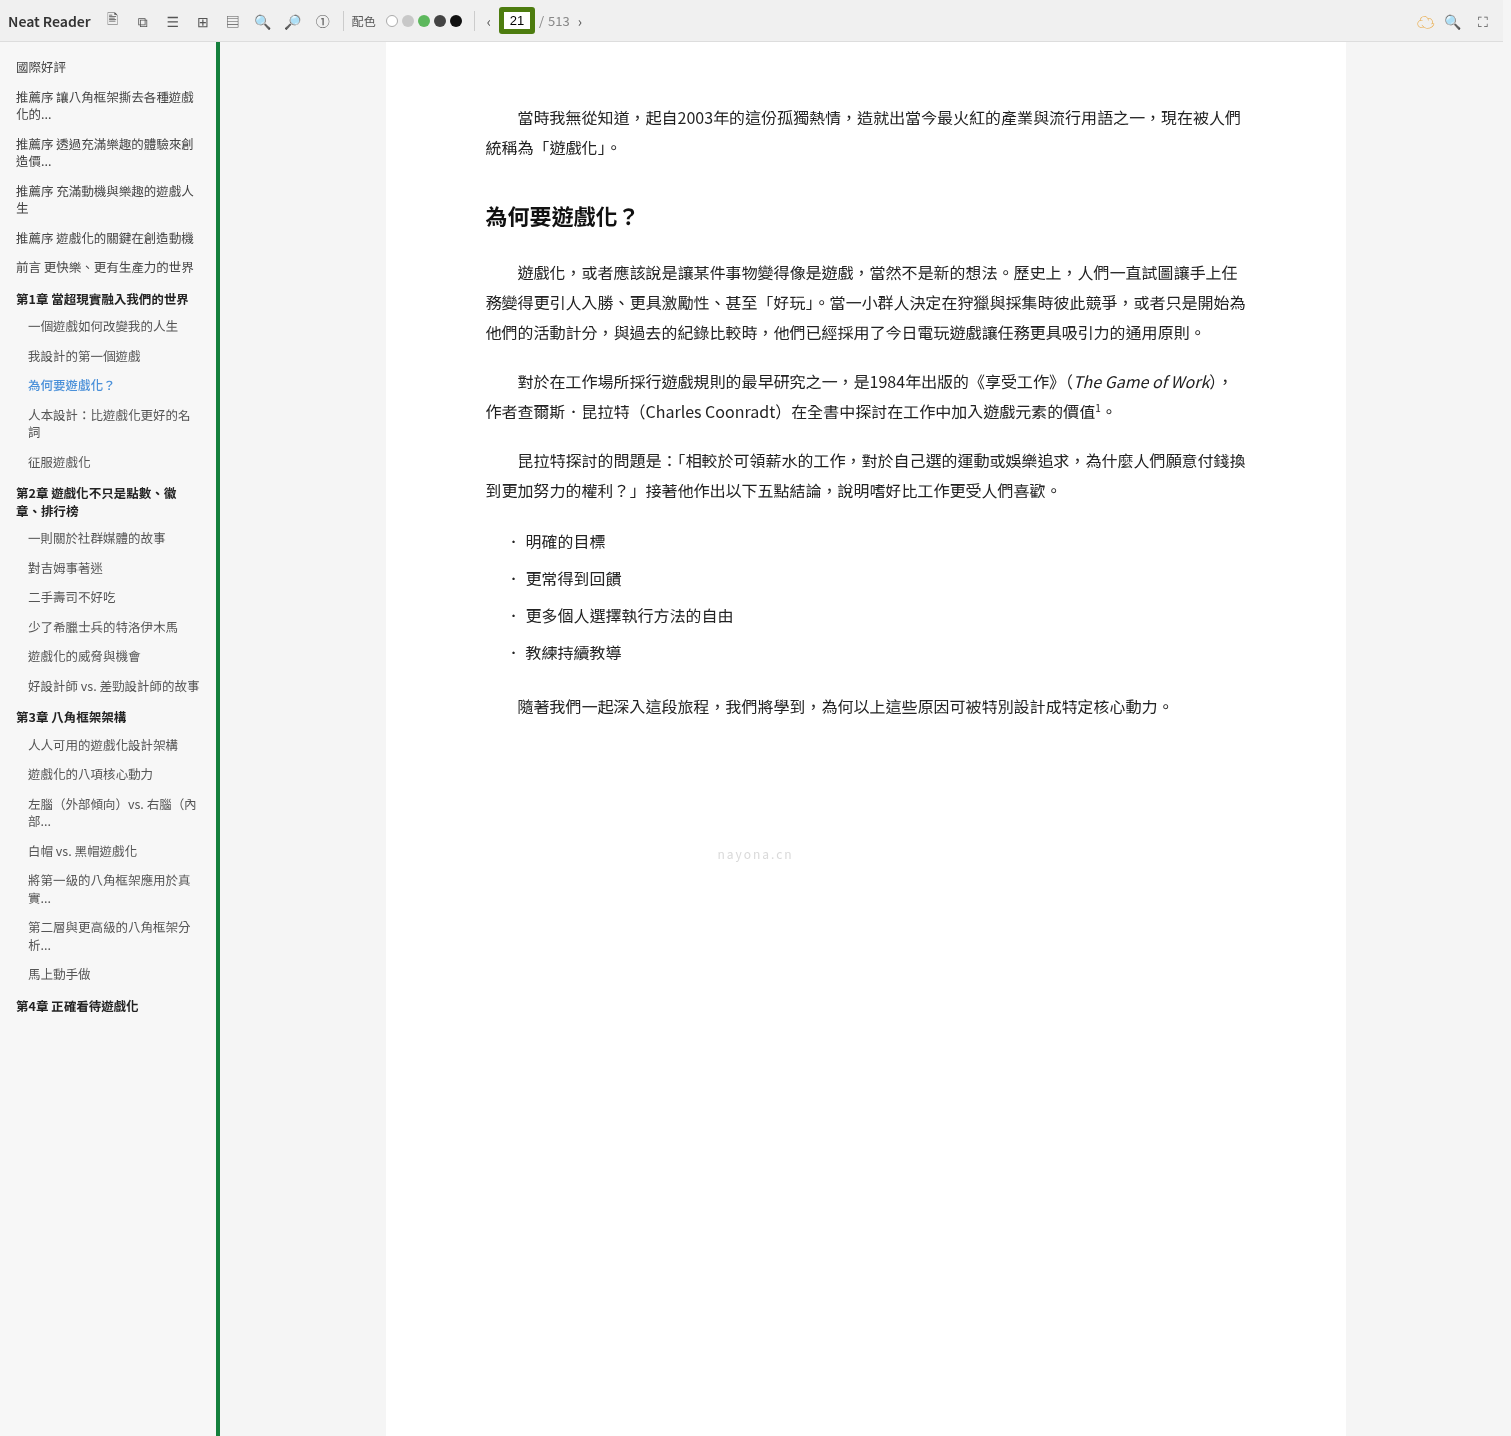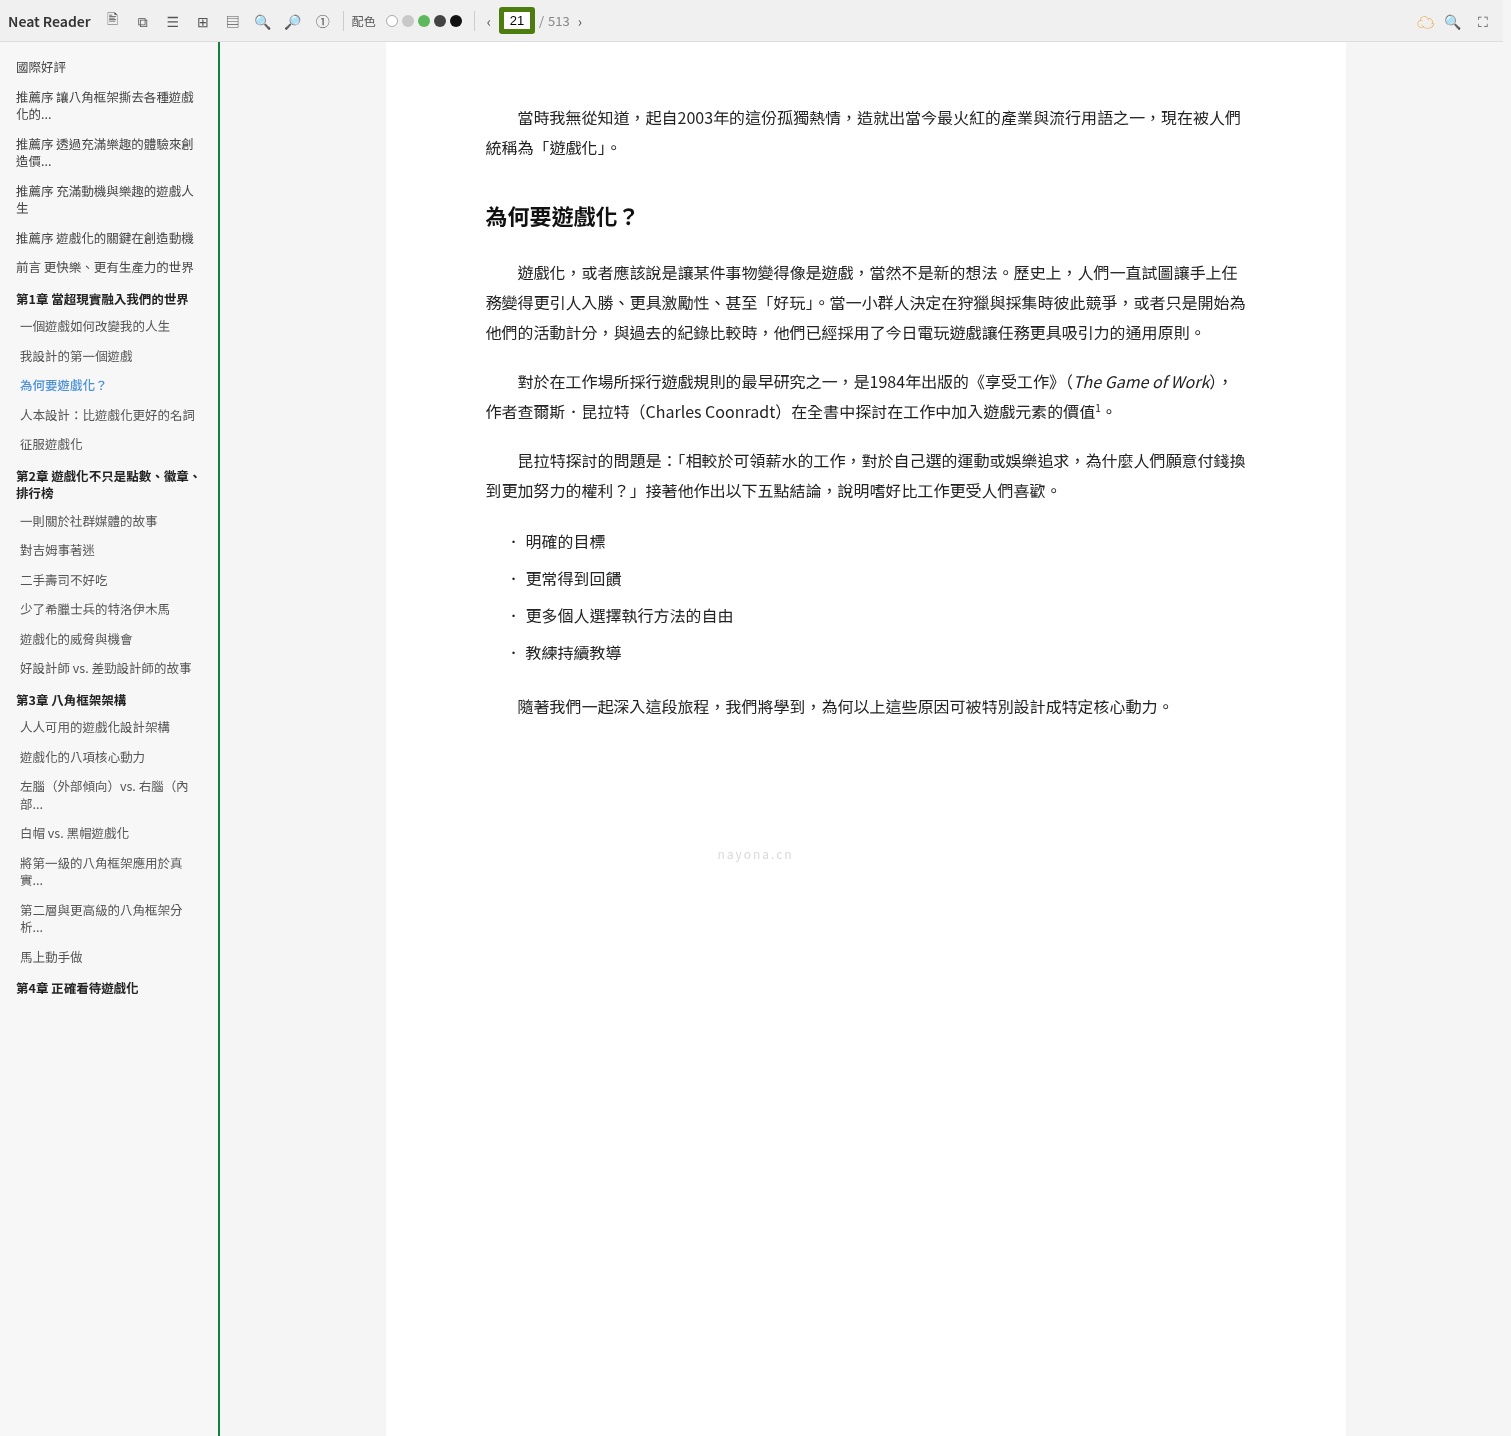--- a/index.html
+++ b/index.html
@@ -99,38 +99,38 @@
       display: flex;
       margin-top: 42px;
       height: calc(1436px - 42px);
     }
 
     
     #sidebar {
       width: 220px;
       min-width: 220px;
       background: #f7f7f7;
-      border-right: 2px solid #15803d;
+      border-right: 4px solid #15803d;
       overflow-y: auto;
       padding: 10px 0;
     }
     .sidebar-item {
       padding: 6px 16px;
       font-size: 12.5px;
       color: #444;
       cursor: pointer;
       line-height: 1.4;
     }
     .sidebar-item.chapter {
       font-weight: 700;
       color: #222;
       padding: 8px 16px 4px 16px;
     }
     .sidebar-item.sub {
-      padding-left: 20px;
+      padding-left: 28px;
       color: #555;
     }
     .sidebar-item.active {
       color: #4a90d9;
       font-weight: 500;
     }
 
     
     #content {
       flex: 1;

